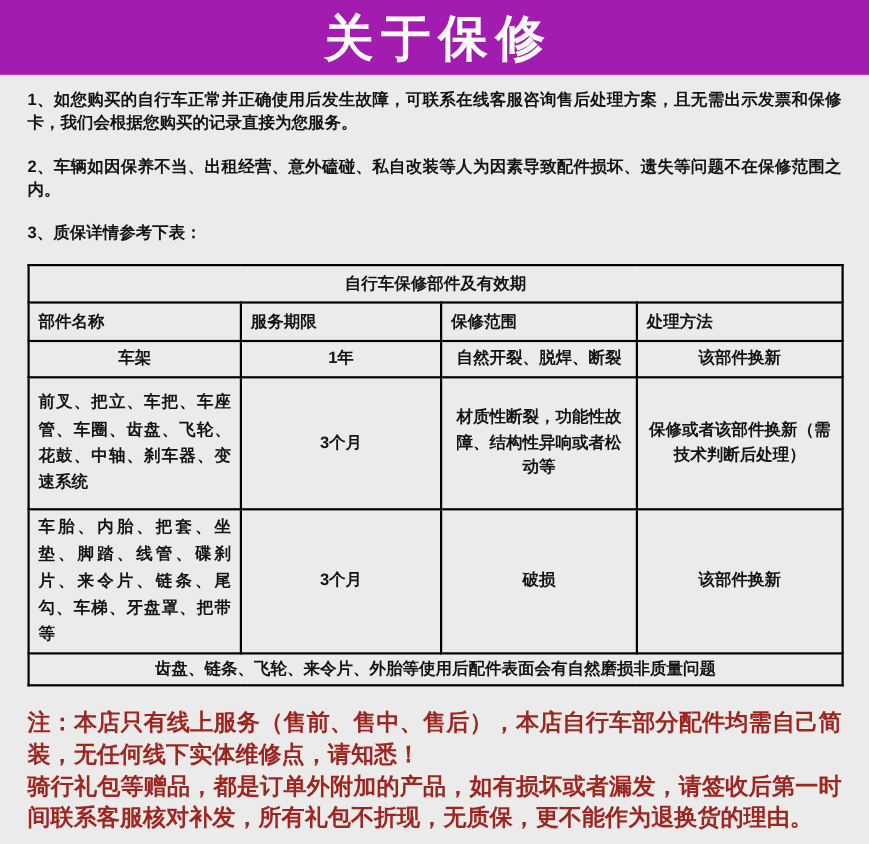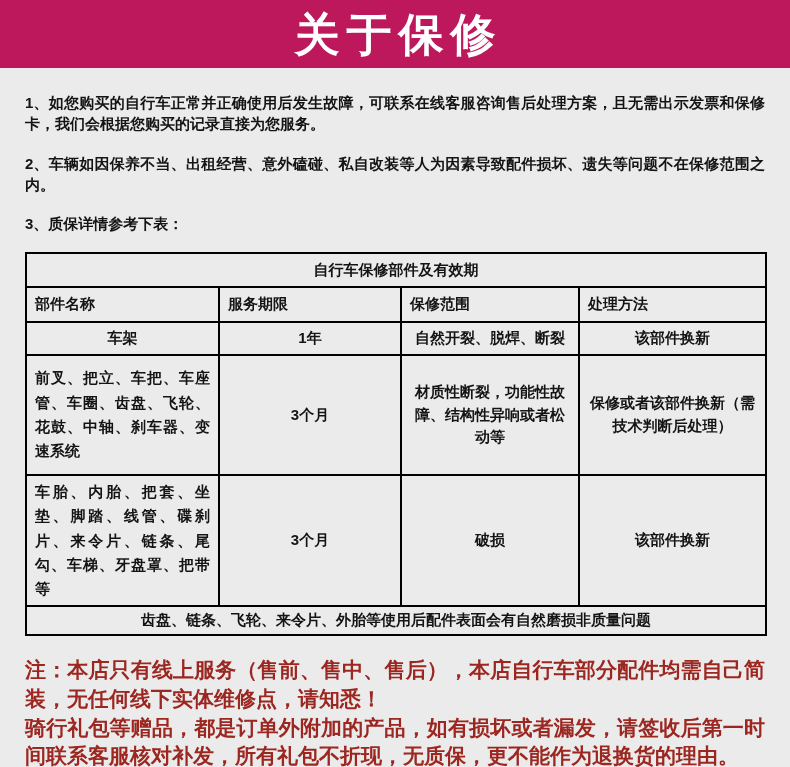--- a/index.html
+++ b/index.html
@@ -9,21 +9,21 @@
   body {
     width: 790px;
     height: 767px;
     background: #ebebeb;
     font-family: "Liberation Sans", sans-serif;
     overflow: hidden;
   }
   
   .banner {
     height: 68px;
-    background: #be185d;
+    background: #a21caf;
     display: flex;
     align-items: center;
     justify-content: center;
   }
   .banner-title {
     color: #ffffff;
     font-size: 45px;
     font-weight: bold;
     letter-spacing: 7px;
     line-height: 1;
@@ -35,21 +35,21 @@
     padding: 0 25px;
   }
   .para {
     color: #141414;
     font-size: 15px;
     font-weight: 600;
     line-height: 1.42;
     margin: 0 0 18px 0;
     text-align: justify;
   }
-  .para-first { padding-top: 24px; }
+  .para-first { padding-top: 12px; }
   .para-last  { }
   
   table.warranty {
     width: 740px;
     table-layout: fixed;
     border-collapse: collapse;
     border: 2px solid #ec4899;
   }
   table.warranty td {
     border: 2px solid #000;

